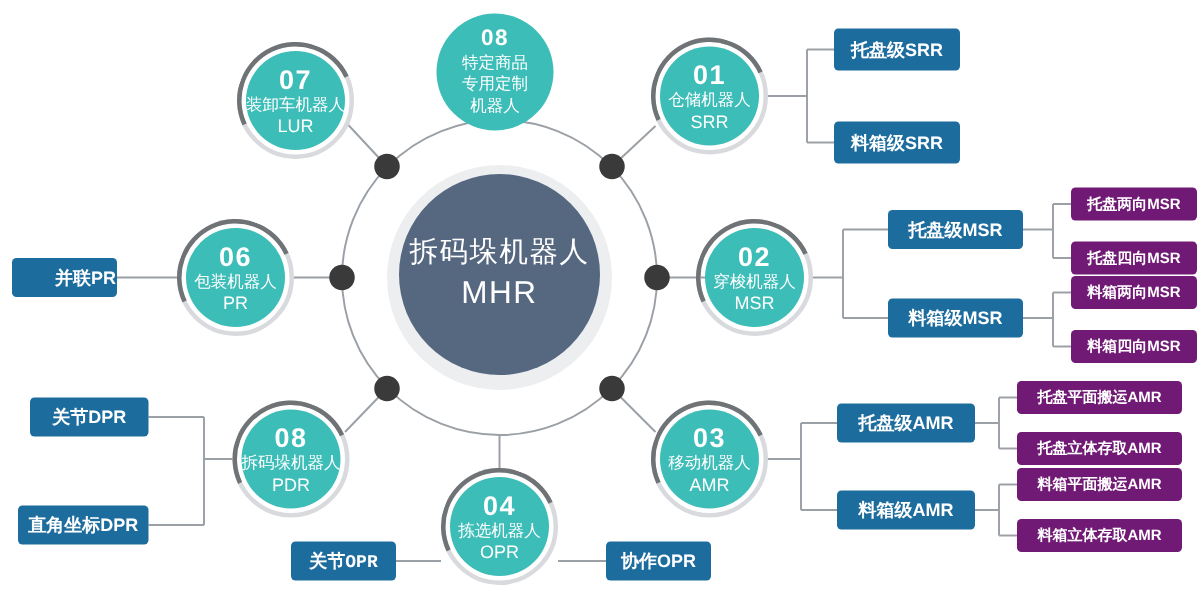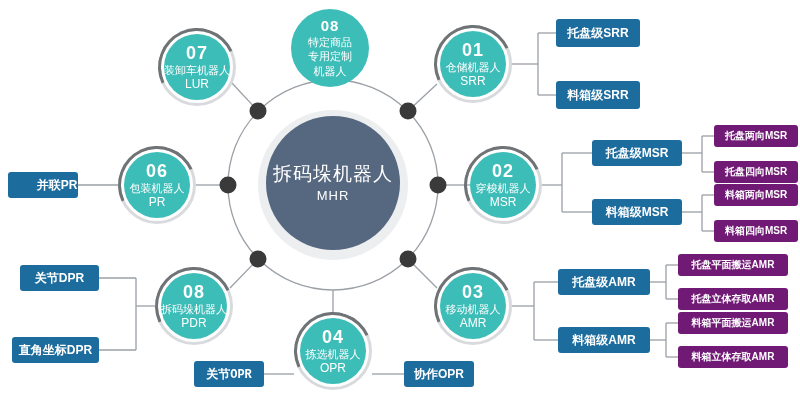--- a/index.html
+++ b/index.html
@@ -19,21 +19,21 @@
   }
   .hub-outer{
     left:258px;top:110px;width:150px;height:150px;
     background:#eceef0;
   }
   .hub-inner{
     left:266px;top:116px;width:134px;height:134px;
     background:#566780;
   }
   .hub-cn{font-size:19px;letter-spacing:1px;}
-  .hub-en{font-size:13px;margin-top:3px;letter-spacing:1px;}
+  .hub-en{font-size:21px;margin-top:3px;letter-spacing:1px;}
 
   
   .node{position:absolute;}
   .node .ring{
     position:absolute;left:0;top:0;width:100%;height:100%;
     border-radius:50%;box-sizing:border-box;
     border:3px solid #d8dadd;
   }
   .node .arc{
     position:absolute;left:0;top:0;width:100%;height:100%;

